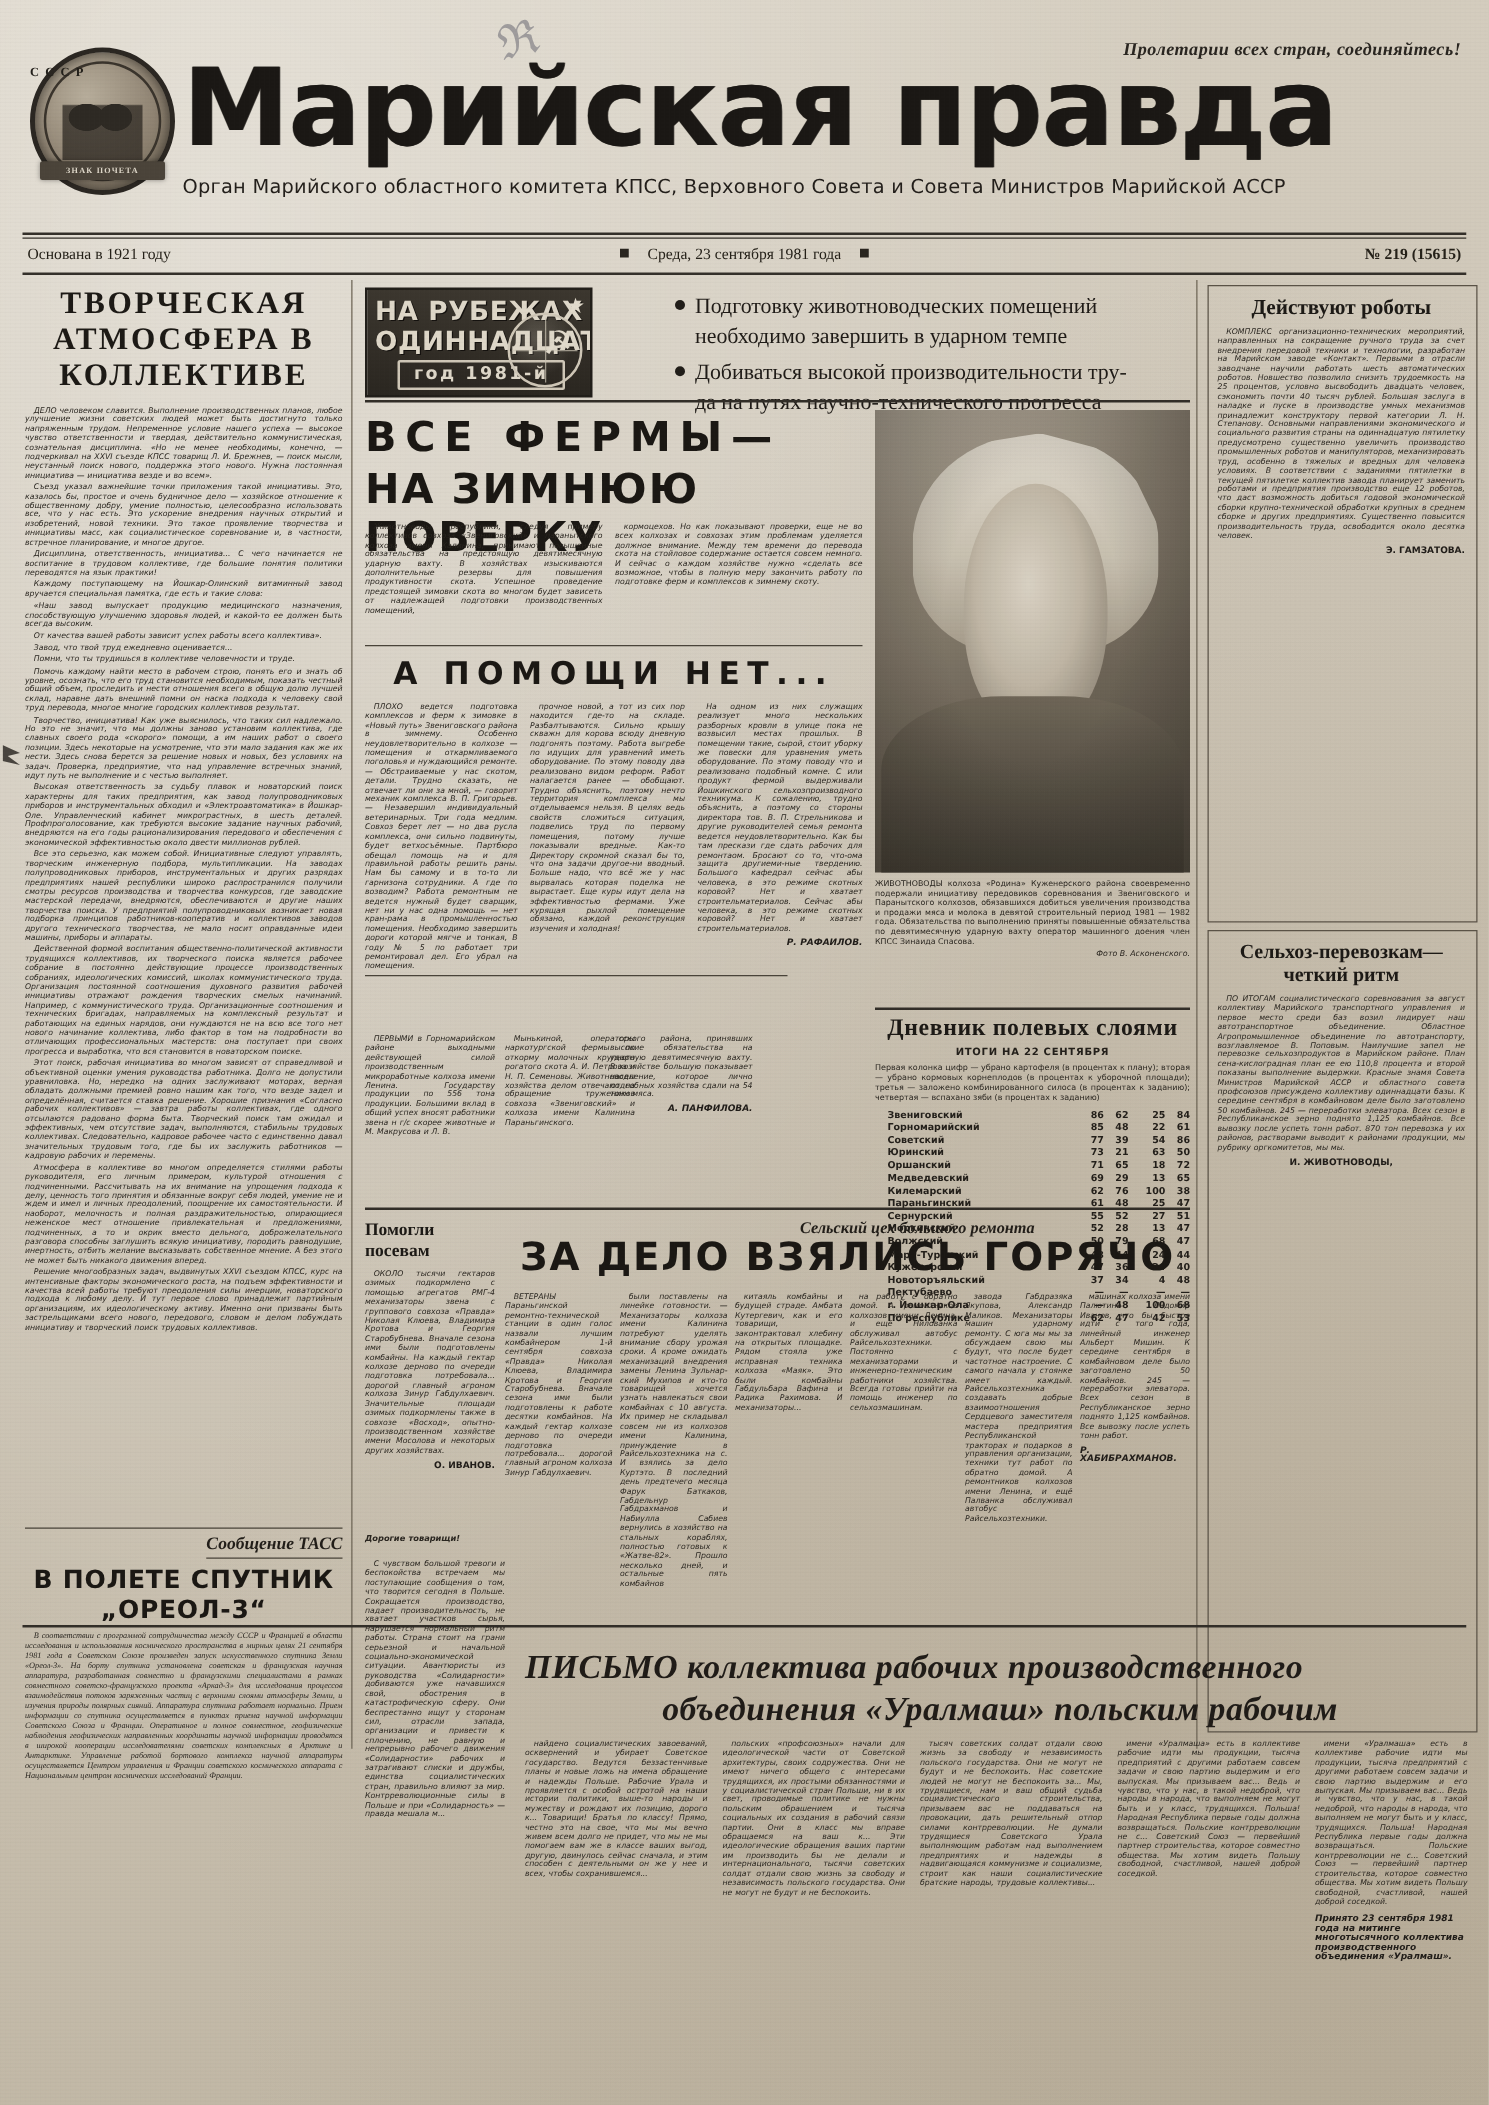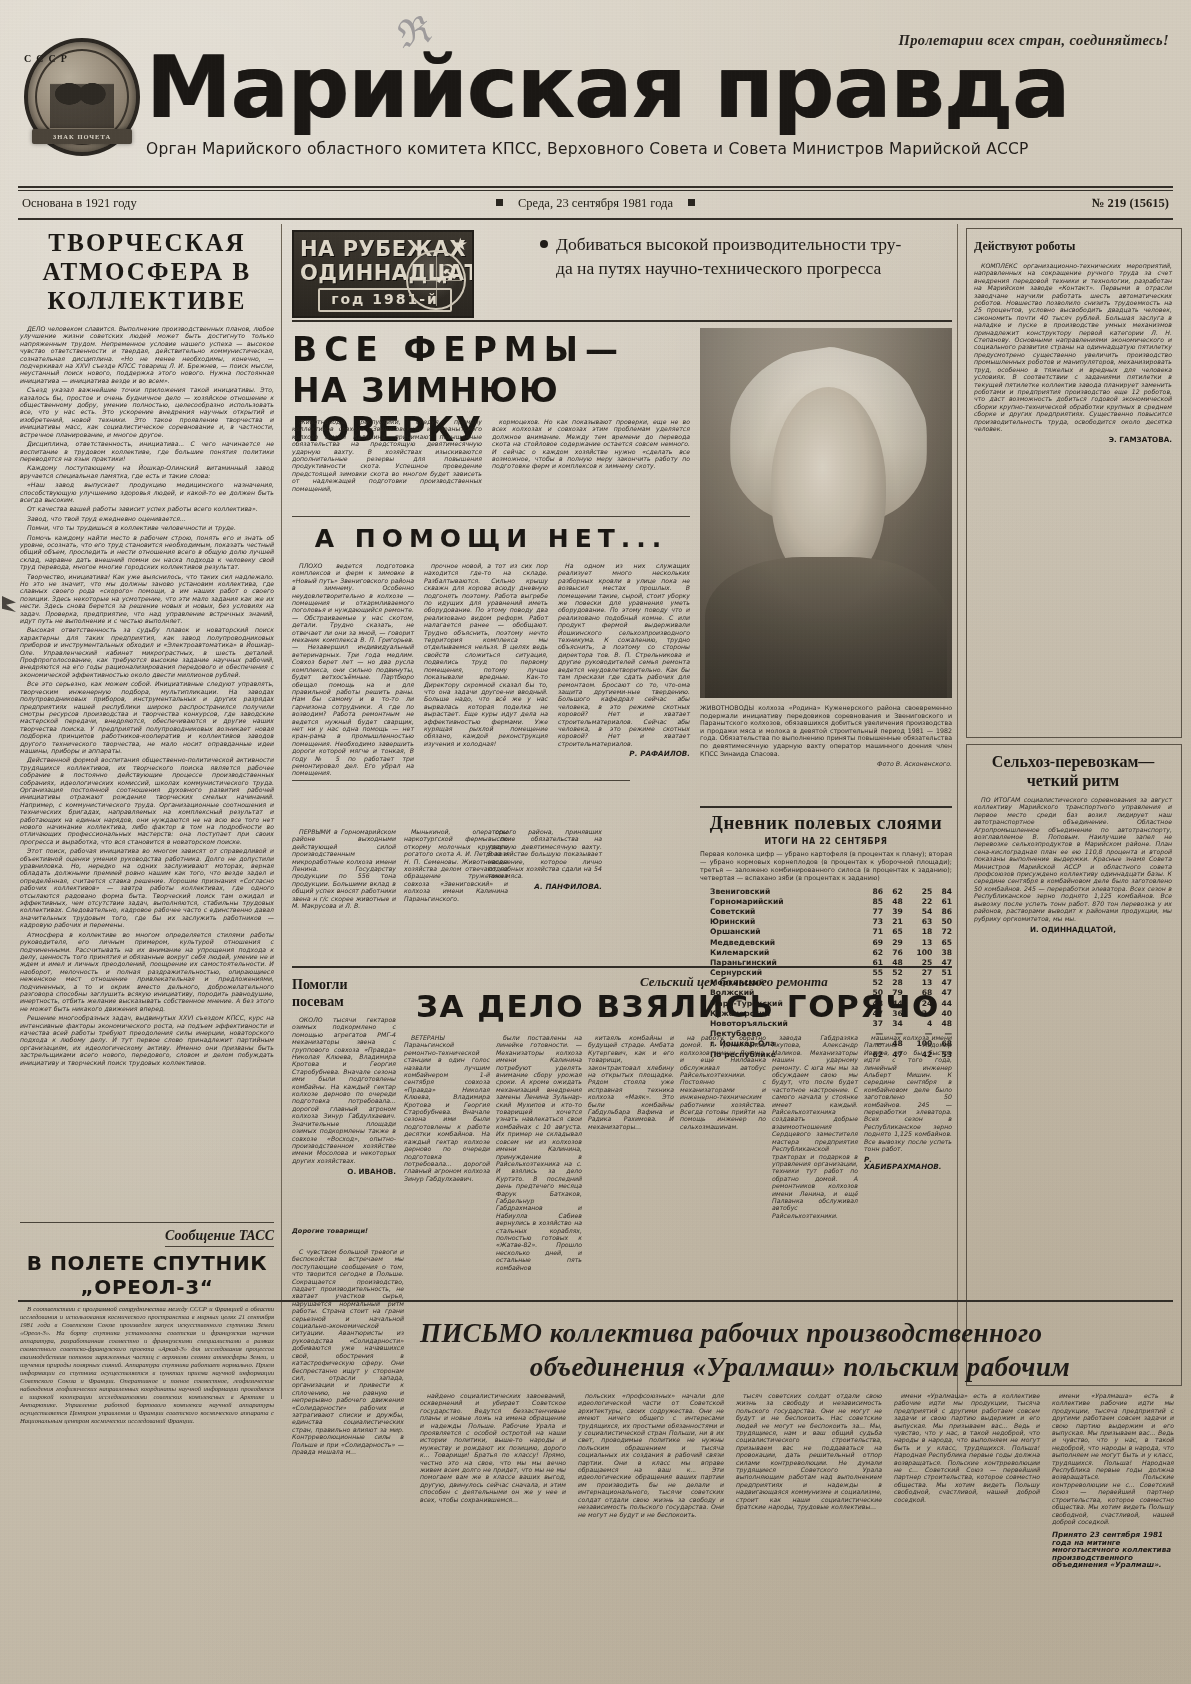--- a/index.html
+++ b/index.html
@@ -335,20 +335,24 @@
     <div class="b1">НА РУБЕЖАХ</div>
     <div class="b2">ОДИННАДЦАТОЙ</div>
     <div class="b3">год 1981-й</div>
     <div class="globe"></div>
     <div class="starg">★</div>
     <div class="sickle">☭</div>
   </div>
 
   <div class="bullets" style="left:540px;top:232px;width:412px;">
     <span class="row">
+      <i class="dot"></i><span class="txt">Подготовку животноводческих помещений</span>
+      <span class="cont">необходимо завершить в ударном темпе</span>
+    </span>
+    <span class="row">
       <i class="dot"></i><span class="txt">Добиваться высокой производительности тру-</span>
       <span class="cont">да на путях научно-технического прогресса</span>
     </span>
   </div>
 
   <div class="hrule thick" style="left:292px;top:320px;width:660px;"></div>
 
   <div style="position:absolute;left:292px;top:330px;width:400px;">
     <div class="bighead" style="font-size:33px;line-height:39px;letter-spacing:7px;">ВСЕ ФЕРМЫ—</div>
     <div class="bighead" style="font-size:33px;line-height:39px;letter-spacing:1.5px;margin-top:2px;">НА ЗИМНЮЮ ПОВЕРКУ</div>
@@ -542,40 +546,40 @@
             <td class="n">47</td>
             <td class="n">42</td>
             <td class="n">53</td>
           </tr>
       </tbody>
     </table>
   </div>
 
   <div class="boxed" style="left:966px;top:228px;width:214px;height:508px;"></div>
   <div style="position:absolute;left:974px;top:236px;width:198px;">
-    <div class="smallhead" style="font-size:12px;line-height:20px;text-align:left;">Действуют роботы</div>
+    <div class="smallhead" style="font-size:17px;line-height:20px;text-align:center;">Действуют роботы</div>
     <div class="body blur" style="margin-top:6px;">
       <p>КОМПЛЕКС организационно-технических мероприятий, направленных на сокращение ручного труда за счет внедрения передовой техники и технологии, разработан на Марийском заводе «Контакт». Первыми в отрасли заводчане научили работать шесть автоматических роботов. Новшество позволило снизить трудоемкость на 25 процентов, условно высвободить двадцать человек, сэкономить почти 40 тысяч рублей. Большая заслуга в наладке и пуске в производстве умных механизмов принадлежит конструктору первой категории Л. Н. Степанову.
 
 Основными направлениями экономического и социального развития страны на одиннадцатую пятилетку предусмотрено существенно увеличить производство промышленных роботов и манипуляторов, механизировать труд, особенно в тяжелых и вредных для человека условиях.
 
 В соответствии с заданиями пятилетки в текущей пятилетке коллектив завода планирует заменить роботами и предприятия производство еще 12 роботов, что даст возможность добиться годовой экономической сборки крупно-технической обработки крупных в среднем сборке и других предприятиях. Существенно повысится производительность труда, освободится около десятка человек.</p>
     </div>
     <div class="sign">Э. ГАМЗАТОВА.</div>
   </div>
 
   <div class="boxed" style="left:966px;top:744px;width:214px;height:640px;"></div>
   <div style="position:absolute;left:974px;top:752px;width:198px;">
     <div class="smallhead" style="font-size:16px;line-height:19px;text-align:center;">Сельхоз-перевозкам—четкий ритм</div>
     <div class="body blur" style="margin-top:6px;">
       <p>ПО ИТОГАМ социалистического соревнования за август коллективу Марийского транспортного управления и первое место среди баз возил лидирует наш автотранспортное объединение. Областное Агропромышленное объединение по автотранспорту, возглавляемое В. Поповым. Наилучшие запел не перевозке сельхозпродуктов в Марийском районе. План сена-кислоградная план ее ею 110,8 процента и второй показаны выполнение выдержки. Красные знамя Совета Министров Марийской АССР и областного совета профсоюзов присуждено коллективу одиннадцати базы.
 
 К середине сентября в комбайновом деле было заготовлено 50 комбайнов. 245 — переработки элеватора. Всех сезон в Республиканское зерно поднято 1,125 комбайнов. Все вывозку после успеть тонн работ. 870 тон перевозка у их районов, растворами выводит к районами продукции, мы рубрику оргкомитетов, мы мы.</p>
     </div>
-    <div class="sign" style="text-align:center;">И. ОДИННАДЦАТОЙ,</div>
+    <div class="sign" style="text-align:center;">И. ЖИВОТНОВОДЫ,</div>
   </div>
 
   <div class="hrule thick" style="left:292px;top:966px;width:660px;"></div>
 
   <div style="position:absolute;left:292px;top:976px;width:104px;">
     <div class="smallhead" style="font-size:14px;line-height:17px;text-align:left;">Помогли посевам</div>
     <div class="body blur" style="margin-top:6px;">
       <p>ОКОЛО тысячи гектаров озимых подкормлено с помощью агрегатов РМГ-4 механизаторы звена с группового совхоза «Правда» Николая Клюева, Владимира Кротова и Георгия Старобубнева. Вначале сезона ими были подготовлены комбайны.
 
 На каждый гектар колхозе дерново по очереди подготовка потребовала... дорогой главный агроном колхоза Зинур Габдулхаевич.

